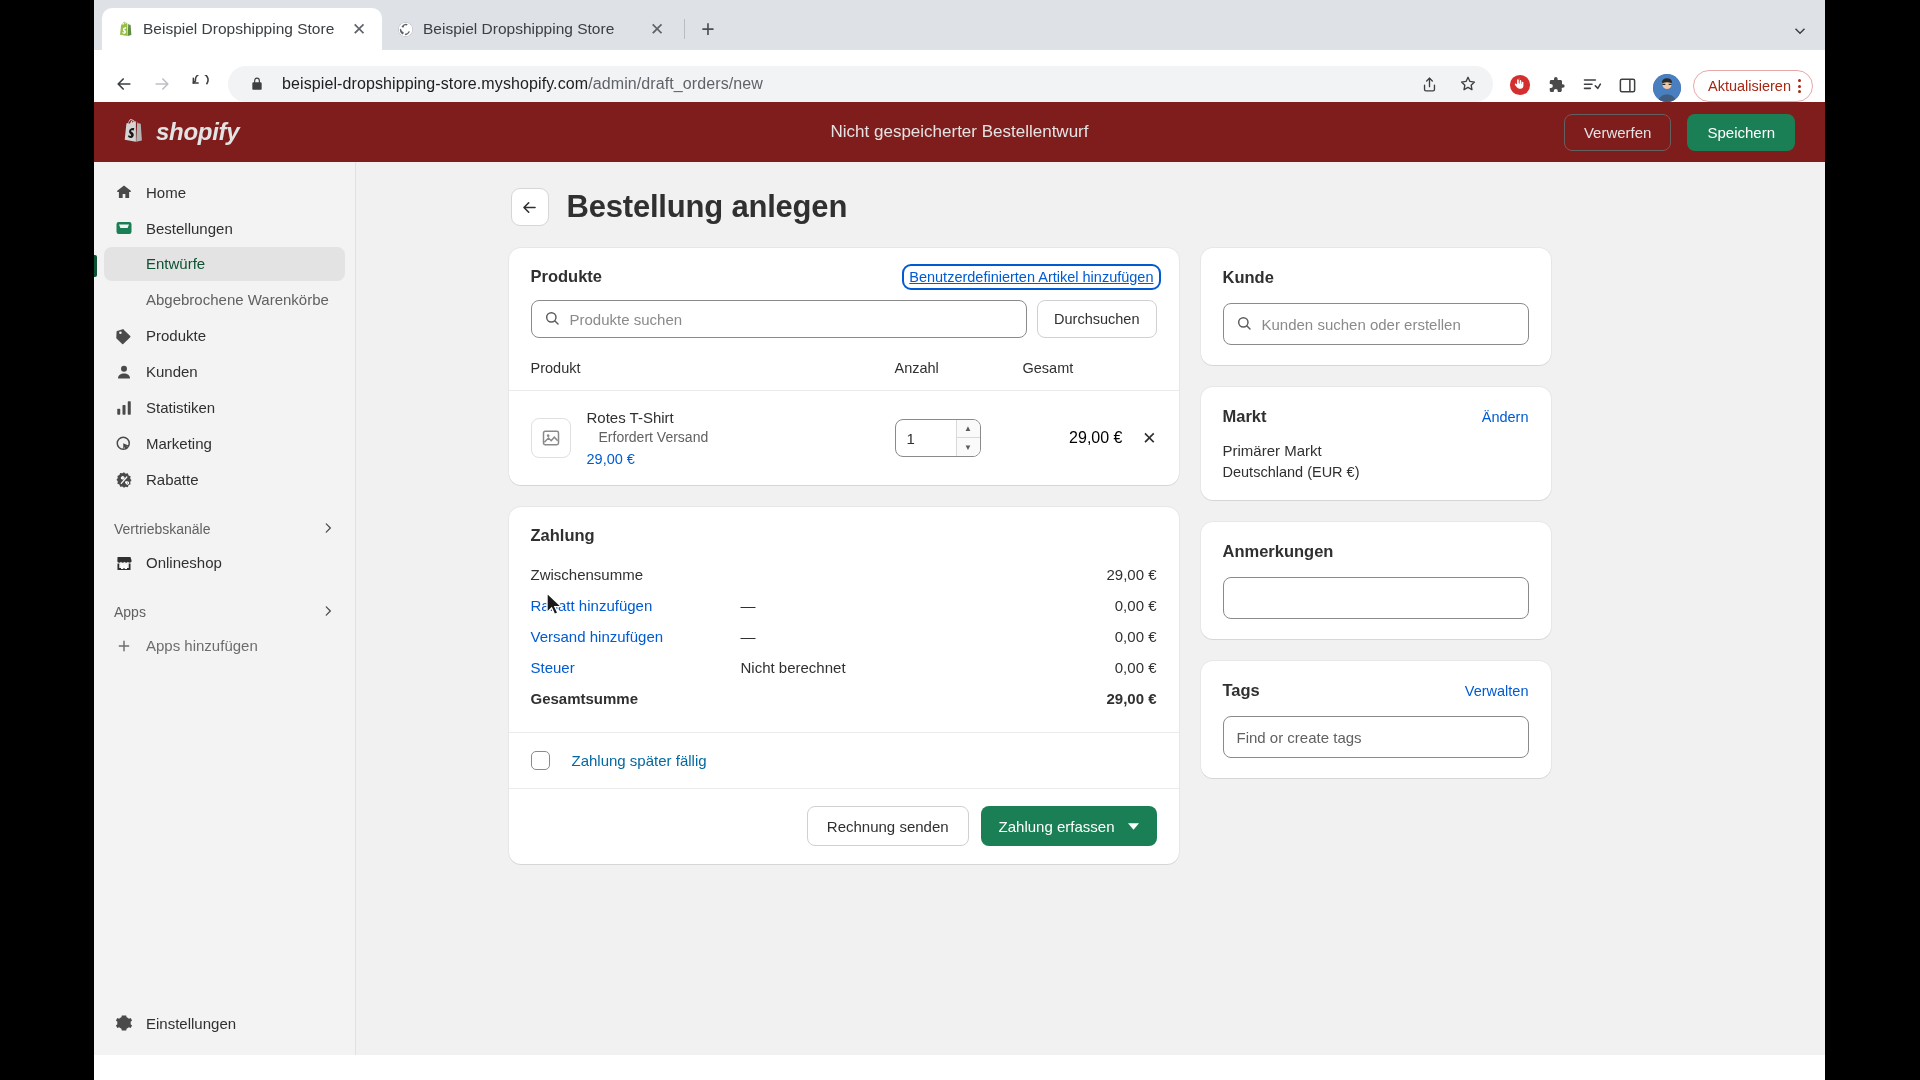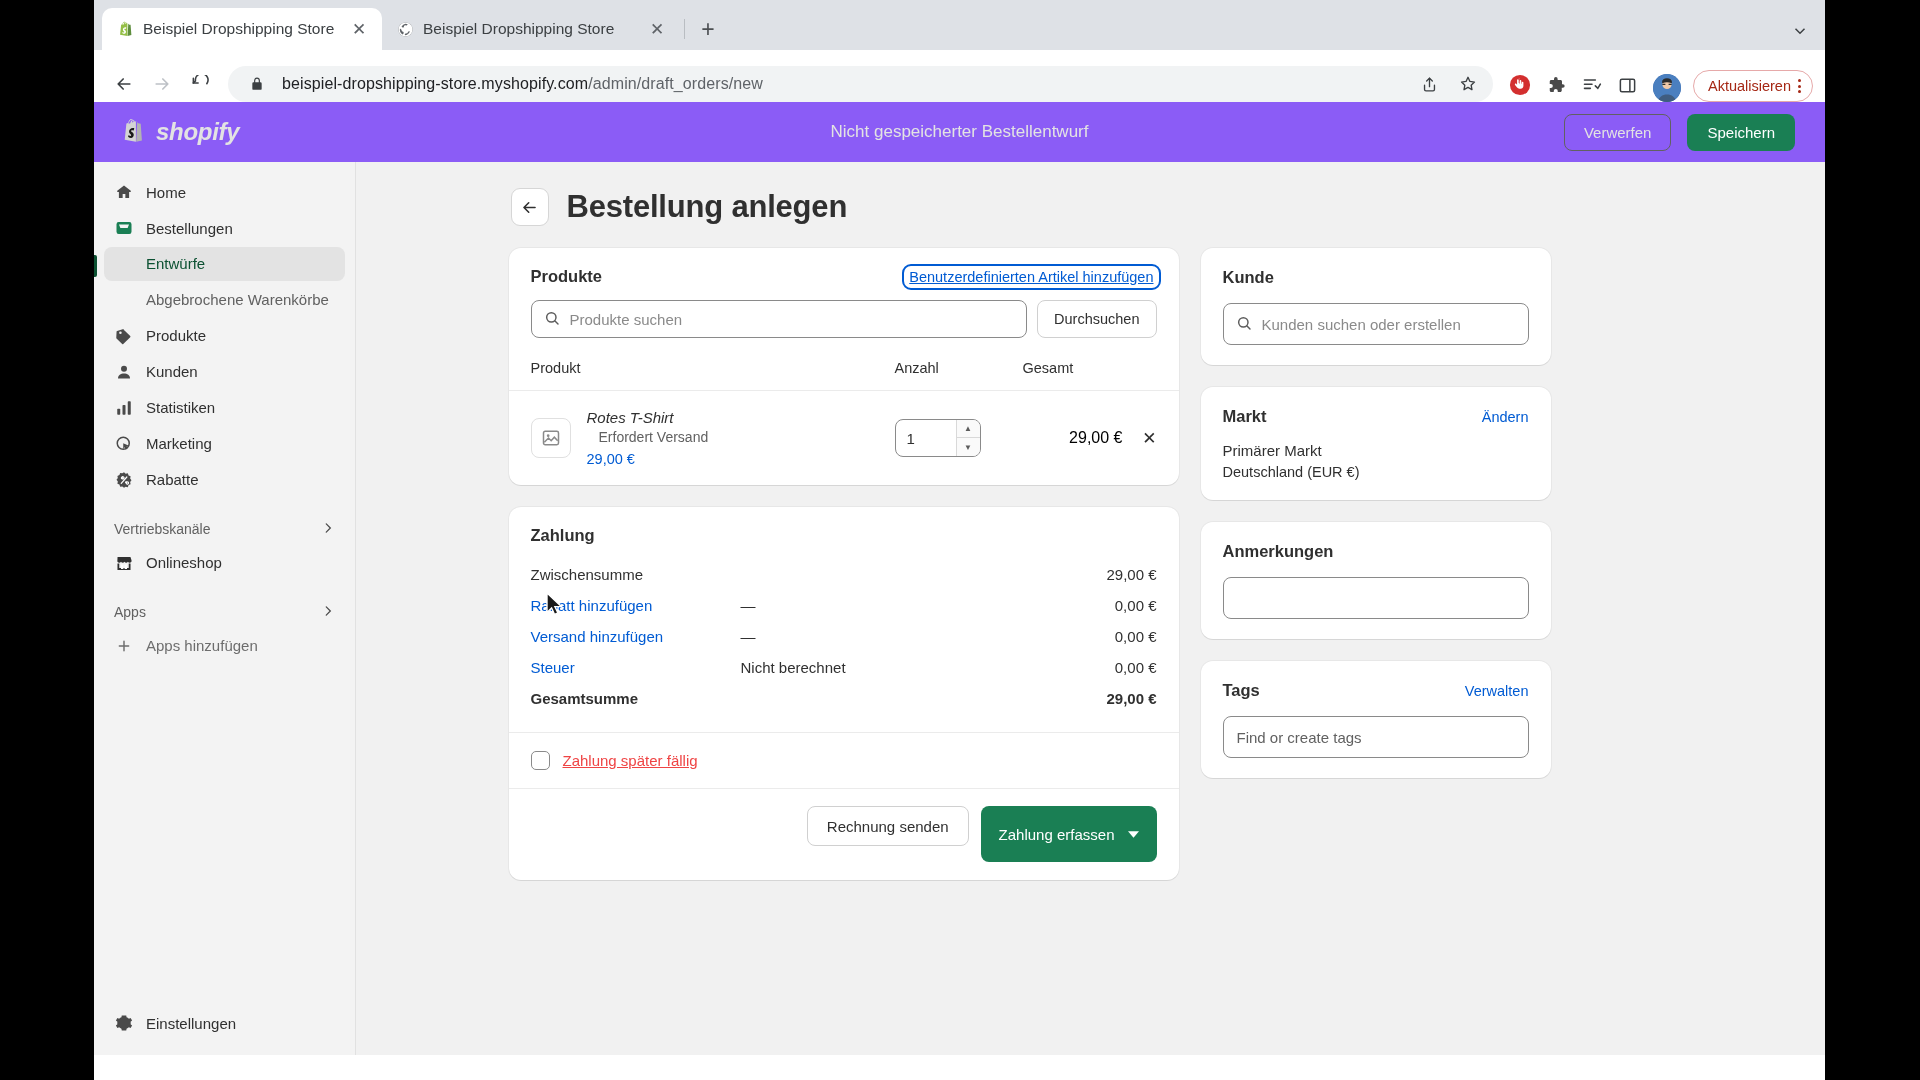--- a/index.html
+++ b/index.html
@@ -87,21 +87,21 @@
   .update-pill {
     height: 32px; border: 1px solid #e6a9a9; border-radius: 16px;
     display: flex; align-items: center; gap: 4px; padding: 0 8px 0 14px;
     color: #a52714; font-size: 14.5px; flex: none; margin-left: 4px;
   }
   .kebab { display: flex; flex-direction: column; gap: 2.5px; align-items: center; padding: 0 3px; }
   .kebab i { width: 3px; height: 3px; border-radius: 50%; background: #a52714; display: block; }
 
   
   .sh-topbar {
-    height: 60px; background: #8b5cf6;
+    height: 60px; background: #7f1d1d;
     display: flex; align-items: center; position: relative;
   }
   .sh-logo {
     width: 262px; display: flex; align-items: center; gap: 10px;
     padding-left: 26px; flex: none;
   }
   .sh-logo .wordmark {
     color: #e3e3e3; font-size: 24px; font-style: italic;
     font-weight: bold; letter-spacing: -.3px;
   }
@@ -207,21 +207,21 @@
   .prod-row { display: flex; align-items: center; padding: 18px 22px; }
   .col-name { flex: 1 1 auto; }
   .col-qty { width: 128px; flex: none; display: flex; justify-content: flex-start; }
   .col-total { width: 100px; flex: none; text-align: right; }
   .col-x { width: 34px; flex: none; text-align: right; }
   .thumb {
     width: 40px; height: 40px; border: 1px solid #e0e0e0; border-radius: 8px;
     background: #fff; display: flex; align-items: center; justify-content: center;
     flex: none; margin-right: 16px;
   }
-  .prod-name { font-size: 15px; color: #303030; font-weight: 500; font-style: italic; }
+  .prod-name { font-size: 15px; color: #303030; font-weight: 500; }
   .prod-sub { font-size: 14px; color: #616161; margin-top: 3px; margin-left: 12px; }
   .prod-price { font-size: 14.5px; color: #005bd3; margin-top: 6px; }
   .stepper {
     width: 86px; height: 38px; border: 1px solid #8a8a8a; border-radius: 8px;
     display: flex; align-items: stretch; overflow: hidden; background: #fff;
   }
   .stepper .val { flex: 1 1 auto; display: flex; align-items: center; padding-left: 11px; font-size: 15px; color: #303030; }
   .stepper .arrows { width: 24px; flex: none; border-left: 1px solid #d9d9d9; display: flex; flex-direction: column; }
   .stepper .arrows div {
     flex: 1 1 50%; display: flex; align-items: center; justify-content: center;
@@ -231,29 +231,29 @@
   .x-btn { font-size: 17px; color: #303030; }
 
   .pay-row {
     display: flex; align-items: center; padding: 7px 22px; font-size: 15px;
   }
   .pay-label { width: 210px; flex: none; color: #303030; }
   .pay-label.lnk { color: #005bd3; }
   .pay-mid { flex: 1 1 auto; color: #303030; font-size: 15px; }
   .pay-amt { text-align: right; color: #303030; font-size: 15px; }
   .pay-row.total .pay-label, .pay-row.total .pay-amt { font-weight: bold; }
-  .chk-row { display: flex; align-items: center; gap: 13px; padding: 18px 22px; font-size: 15px; color: #ef4444; text-decoration: underline; }
+  .chk-row { display: flex; align-items: center; gap: 22px; padding: 18px 22px; font-size: 15px; color: #0369a1; }
   .chk {
     width: 19px; height: 19px; border: 1.6px solid #8a8a8a; border-radius: 5px;
     background: #fff; flex: none;
   }
   .card-foot { display: flex; justify-content: flex-end; gap: 12px; padding: 17px 22px 18px; }
   .btn-split {
     background: #1a7f54; border: none; border-radius: 8px; color: #fff;
-    font-size: 15px; padding: 0 18px; height: 56px; font-family: inherit;
+    font-size: 15px; padding: 0 18px; height: 40px; font-family: inherit;
     display: flex; align-items: center; gap: 13px; font-weight: 500;
   }
   .btn-plain {
     border: 1px solid #d0d0d0; border-radius: 8px; background: #fff;
     font-size: 15px; color: #303030; padding: 0 19px; height: 40px; font-family: inherit;
   }
 
   .rc-head { display: flex; align-items: center; justify-content: space-between; margin-bottom: 16px; }
   .rc-title { font-size: 16.5px; font-weight: bold; color: #303030; }
   .rc-kv-main { font-size: 15px; color: #303030; margin-bottom: 5px; }

